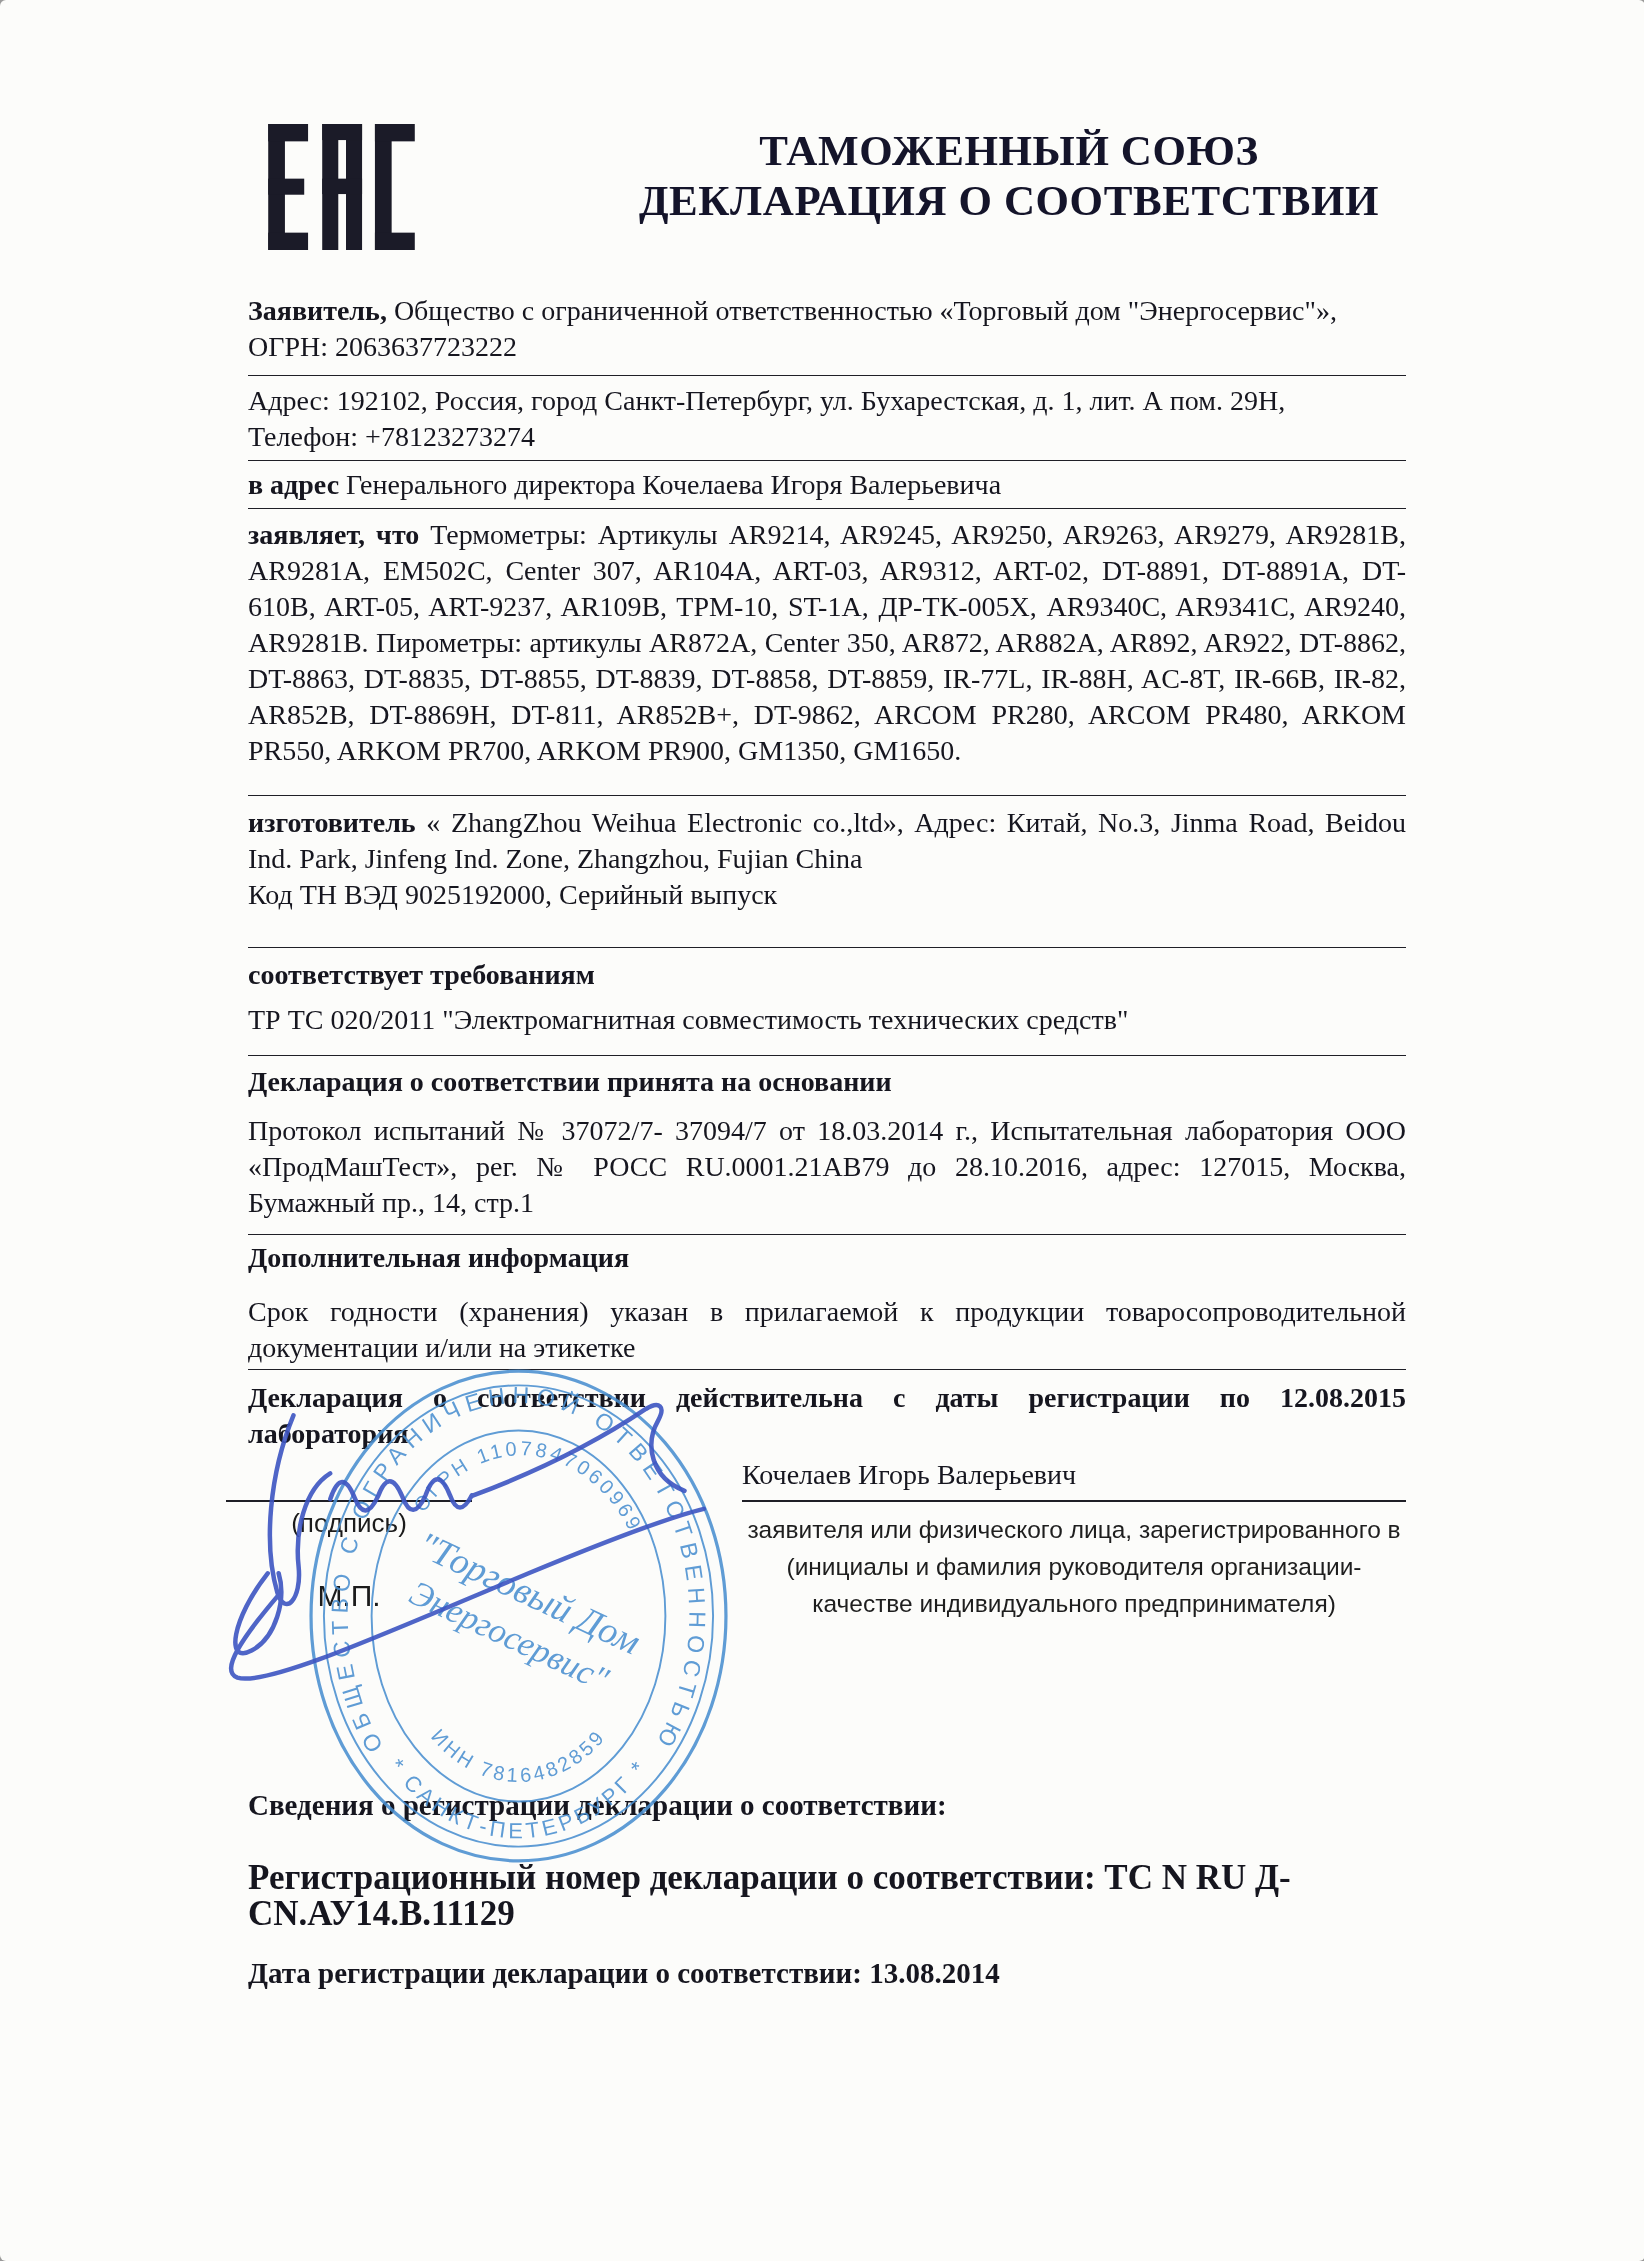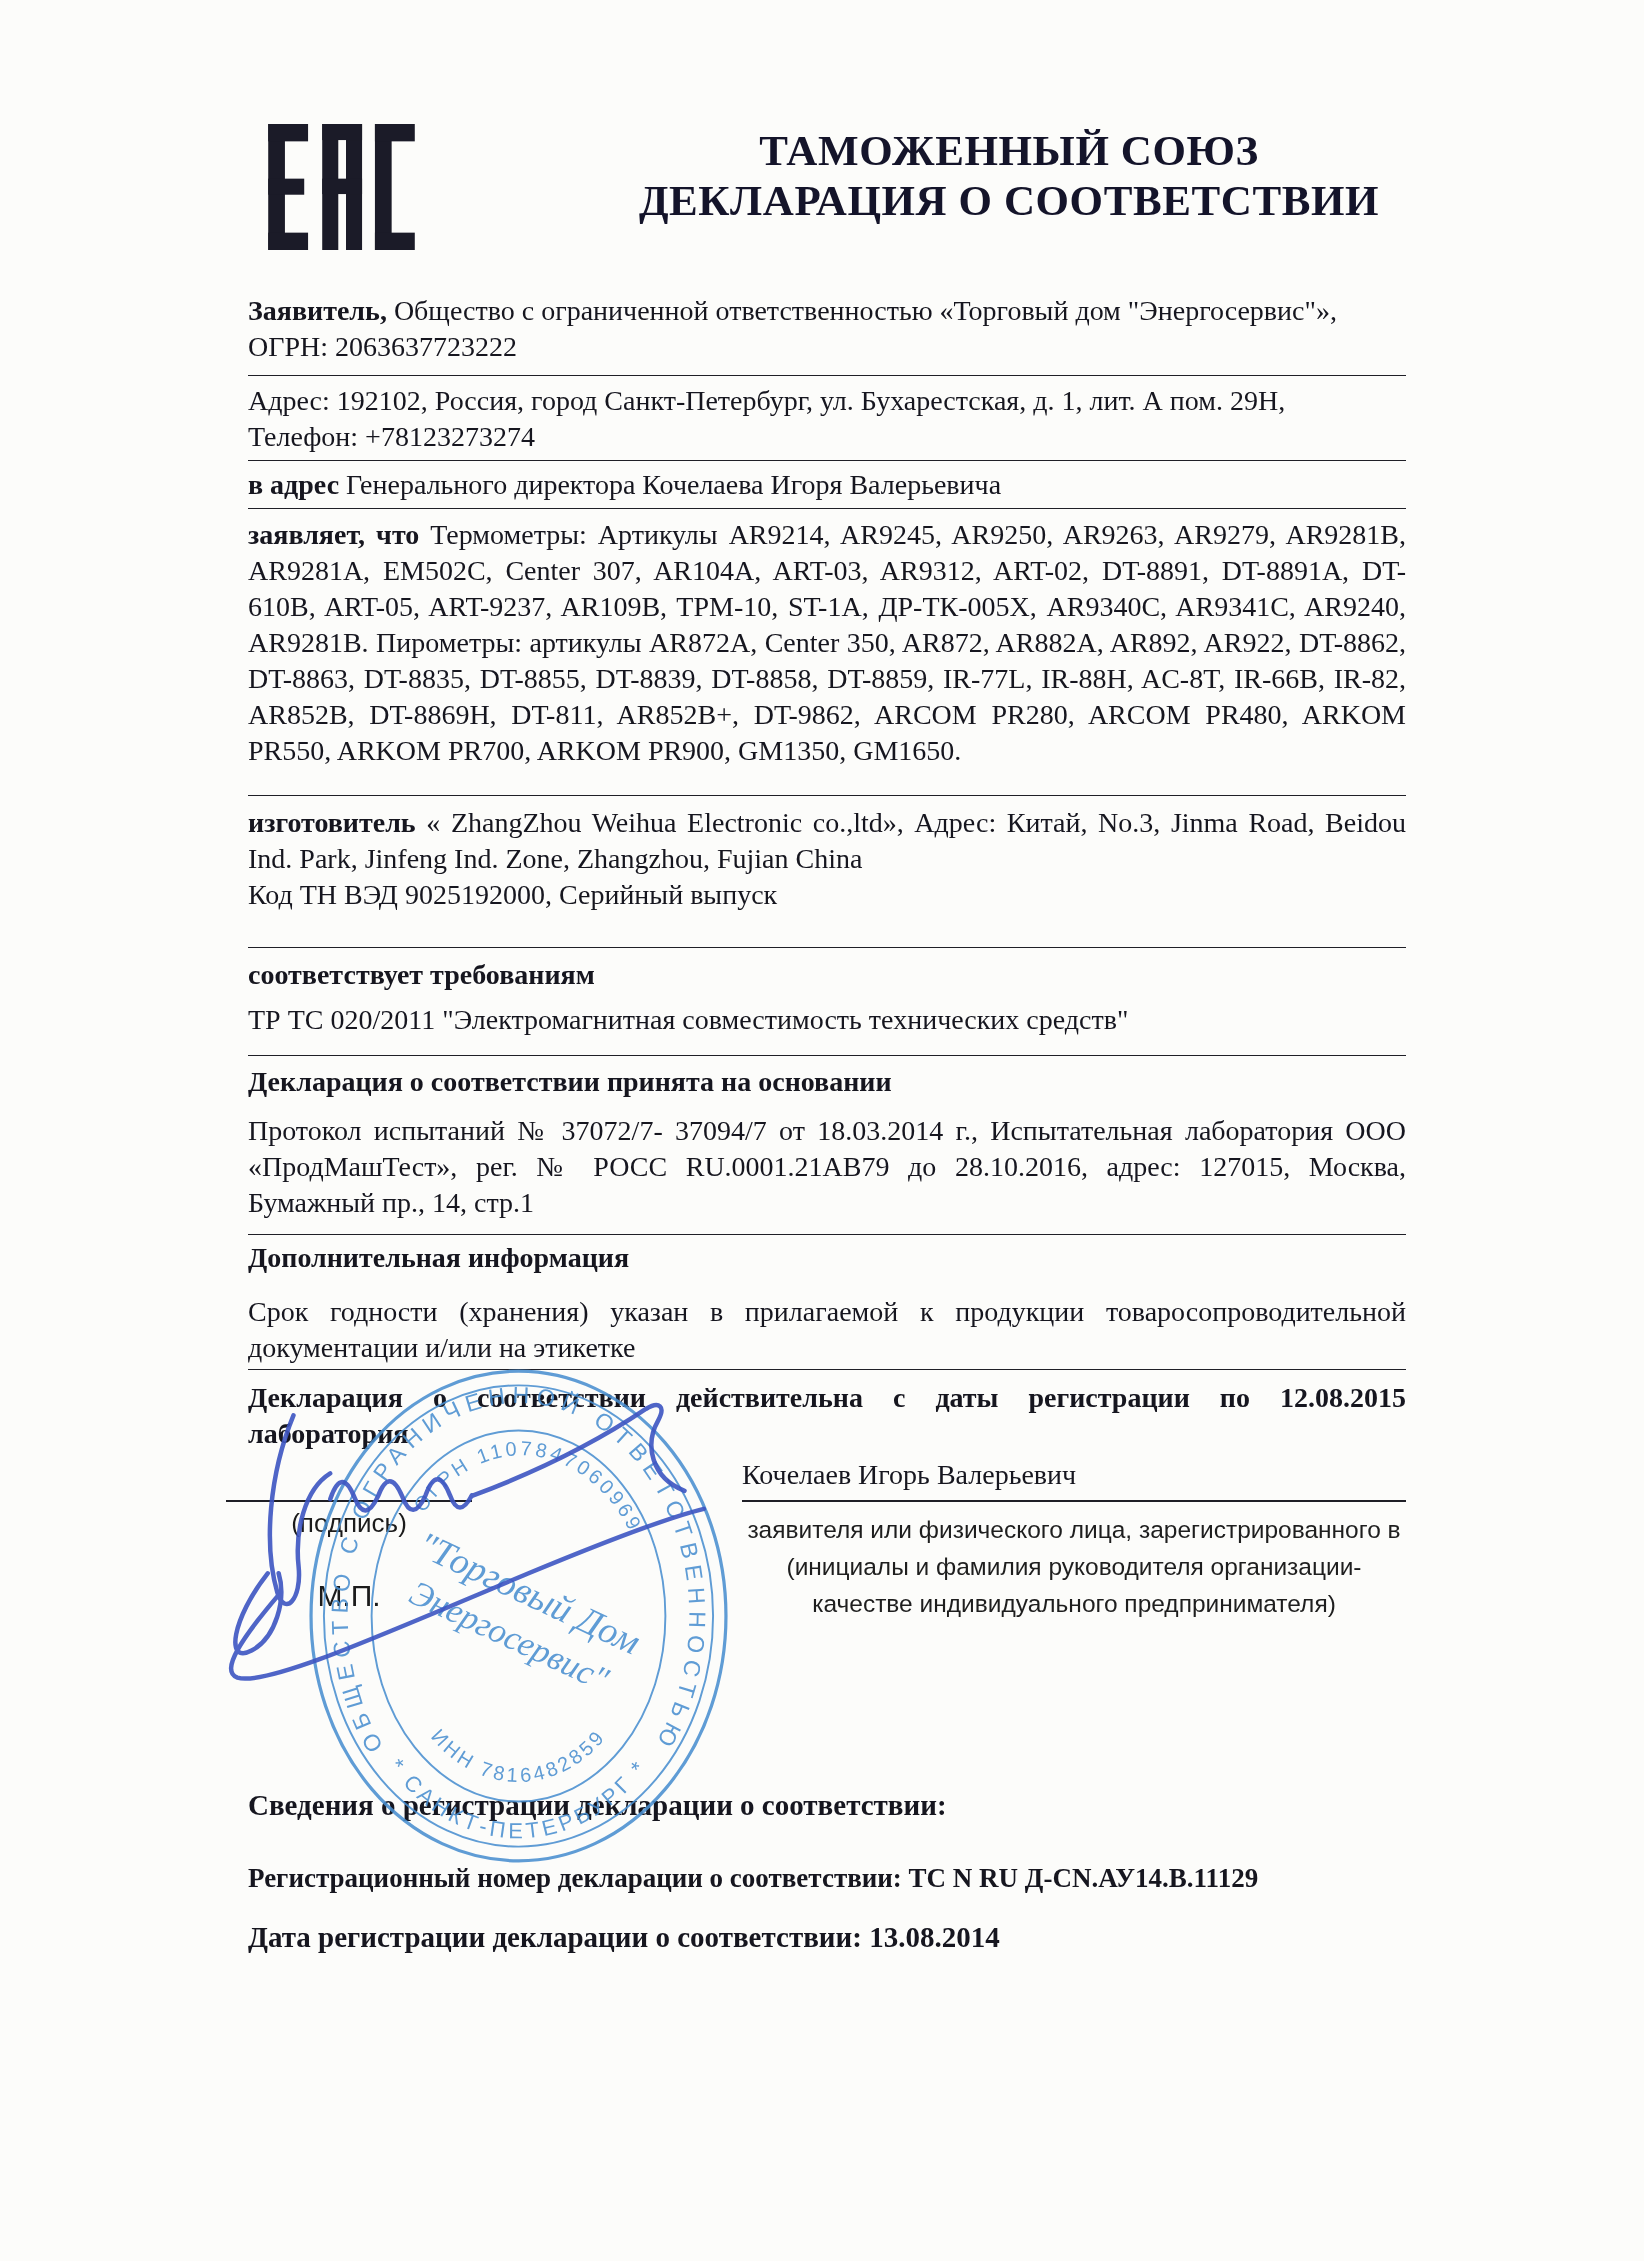--- a/index.html
+++ b/index.html
@@ -4,20 +4,21 @@
 <style>
   html,body { margin:0; padding:0; background:#9a9a9a; }
   .page {
     position:relative;
     width:1645px; height:2261px;
     margin:0 auto;
     background:#fcfcfa;
     font-family:"Liberation Serif","DejaVu Serif",serif;
     color:#16161f;
     overflow:hidden;
+    border-radius:6px;
   }
   
   .header { position:relative; height:252px; }
   .eac-logo { position:absolute; left:268px; top:124px; }
   .doc-title {
     position:absolute; left:580px; top:126px; width:858px;
     text-align:center; font-weight:bold;
     font-size:43px; line-height:50px; letter-spacing:0.6px;
     color:#14142a;
   }
@@ -55,21 +56,21 @@
   #name-line      { left:742px; top:1500px; width:664px; }
   #name-caption   { position:absolute; left:742px; top:1511px; width:664px;
                     text-align:center; font-family:"Liberation Sans","DejaVu Sans",sans-serif;
                     font-size:24.5px; line-height:37px; color:#1e1e1e; }
   
   #stamp   { position:absolute; left:293px; top:1358px; width:451px; height:516px; opacity:.88; z-index:5; }
   #autograph { position:absolute; left:206px; top:1380px; width:613px; height:335px; z-index:6; }
   
   #registration { margin-left:248px; width:1158px; font-weight:bold; }
   #reg-heading { font-size:29px; line-height:36px; }
-  #reg-number  { font-size:27px; line-height:36px; margin-top:37px; }
+  #reg-number  { font-size:35px; line-height:36px; margin-top:37px; }
   #reg-date    { font-size:29px; line-height:36px; margin-top:23px; }
 </style>
 </head>
 <body>
 
 <div class="page">
 
   <div class="header">
     <svg class="eac-logo" width="147" height="126" viewBox="0 0 228 196" aria-label="EAC">
       <g fill="#1b1b28">

